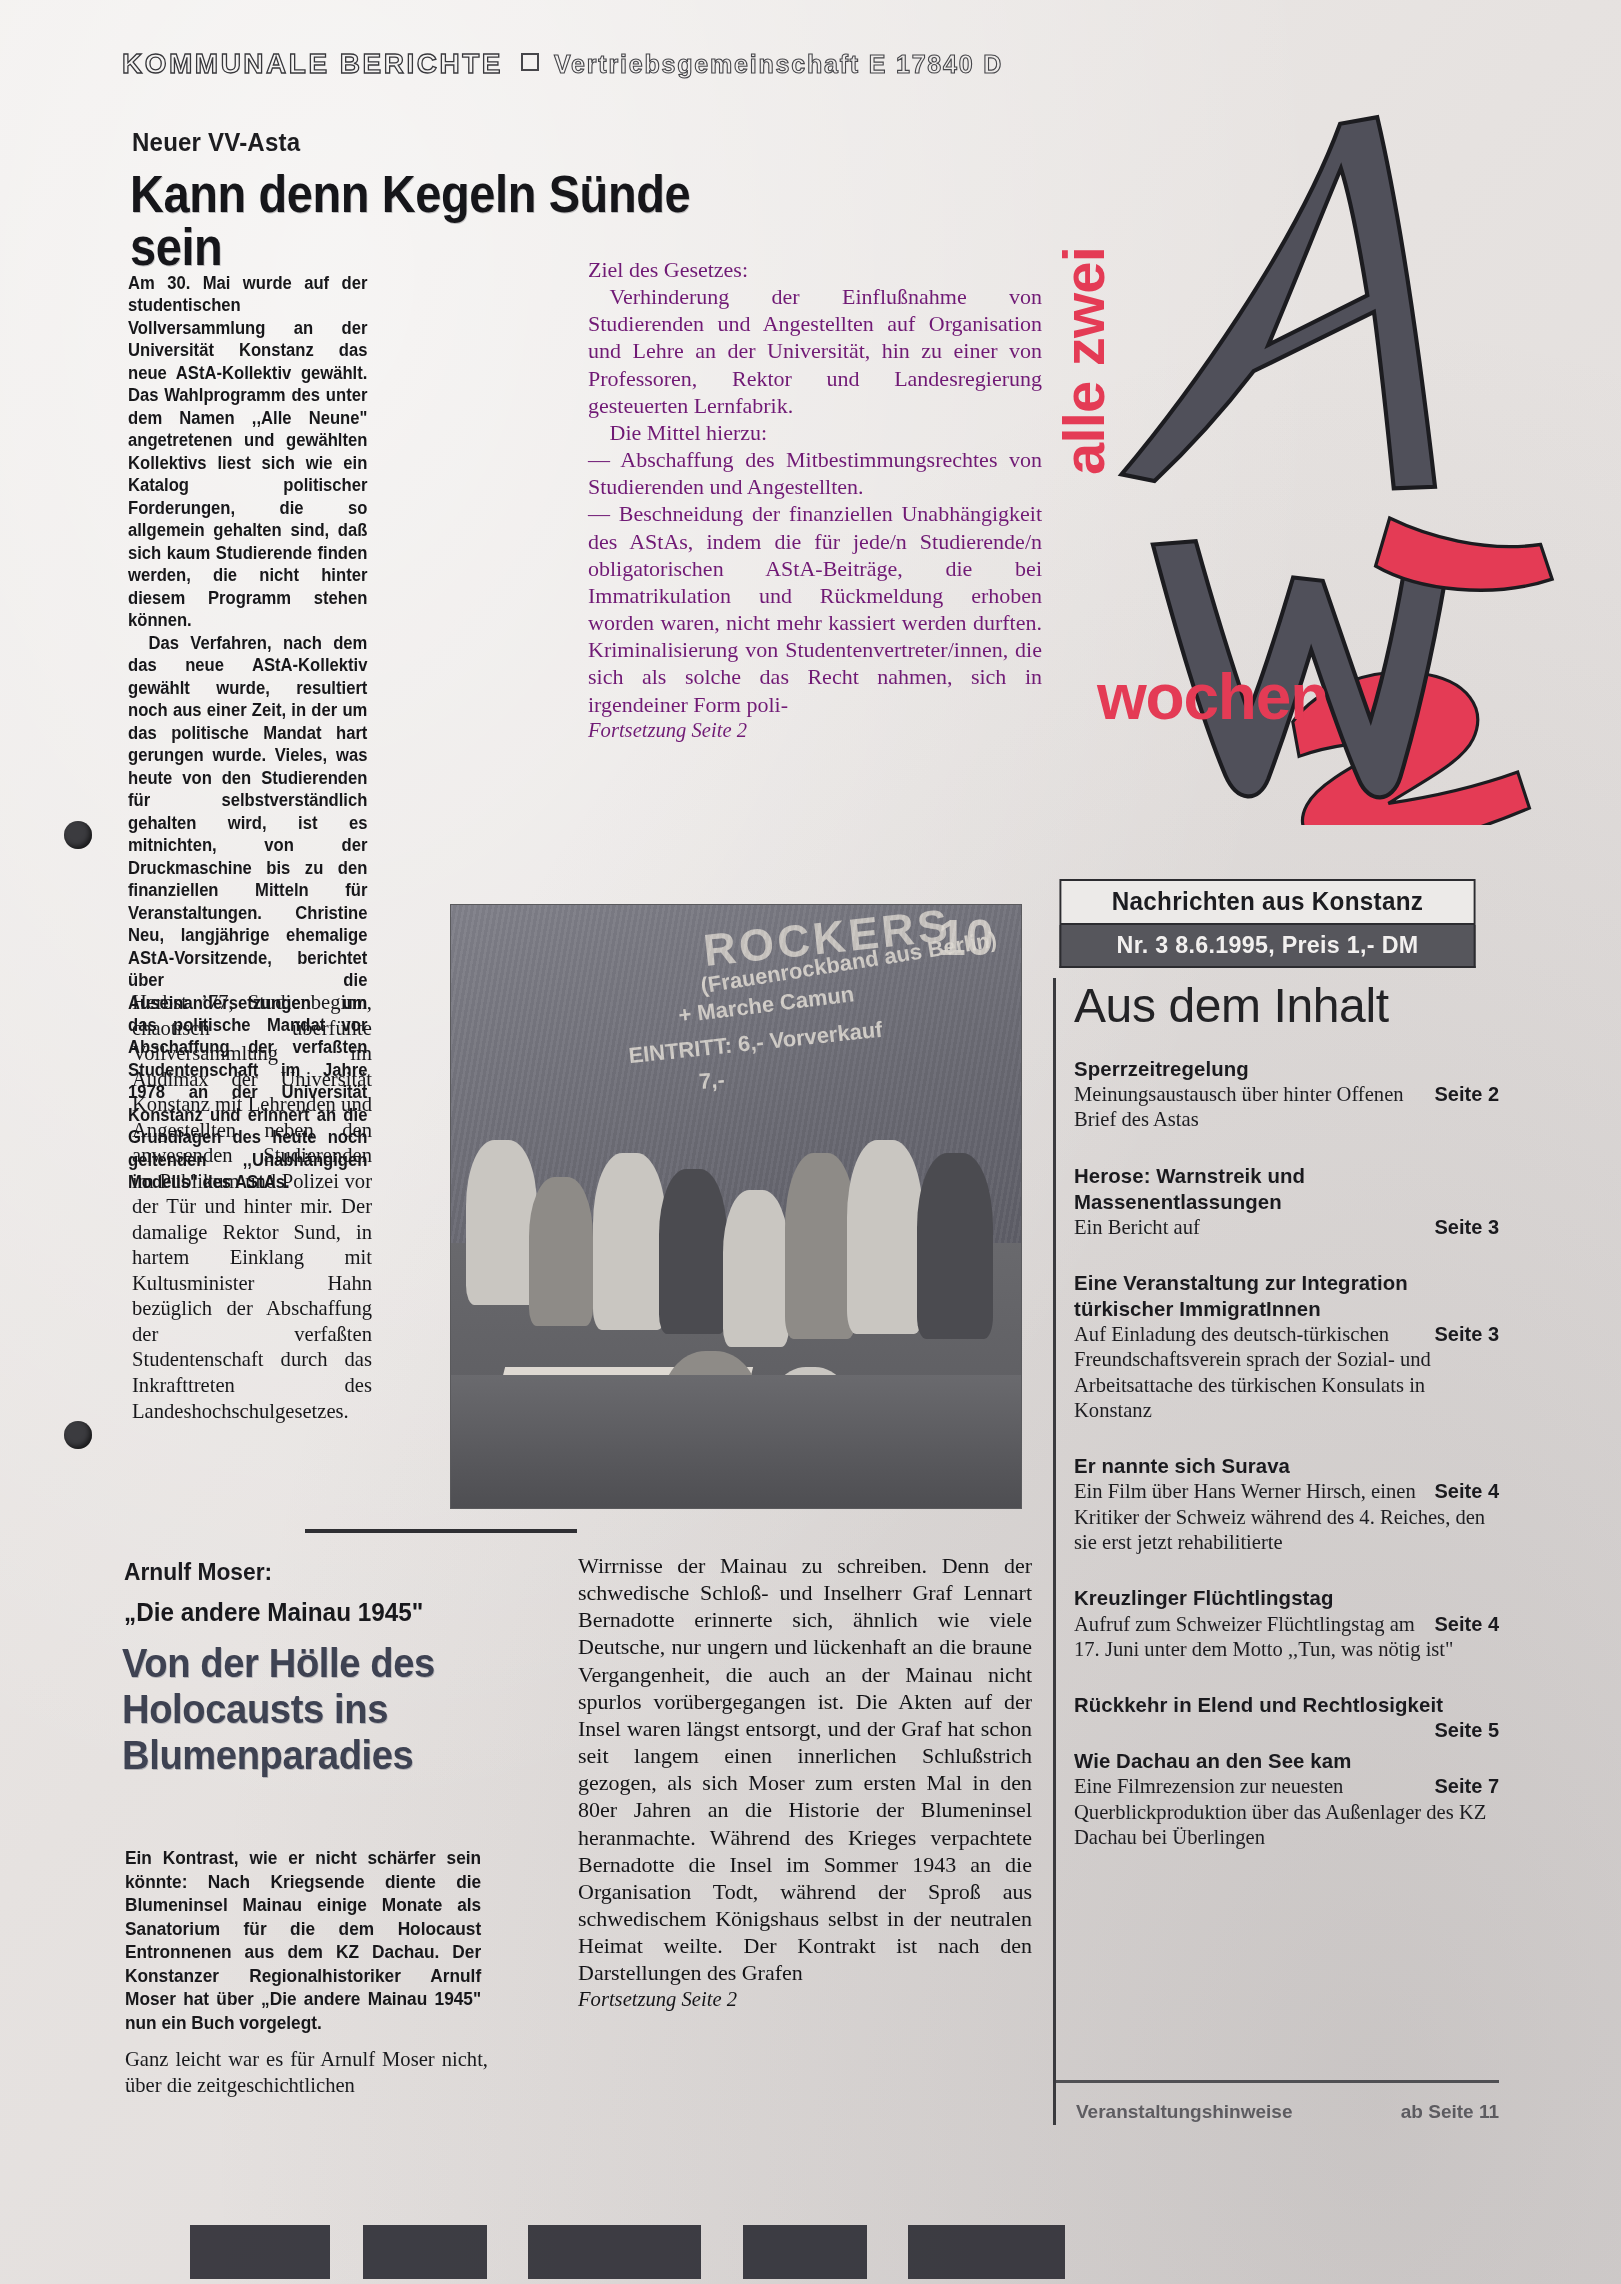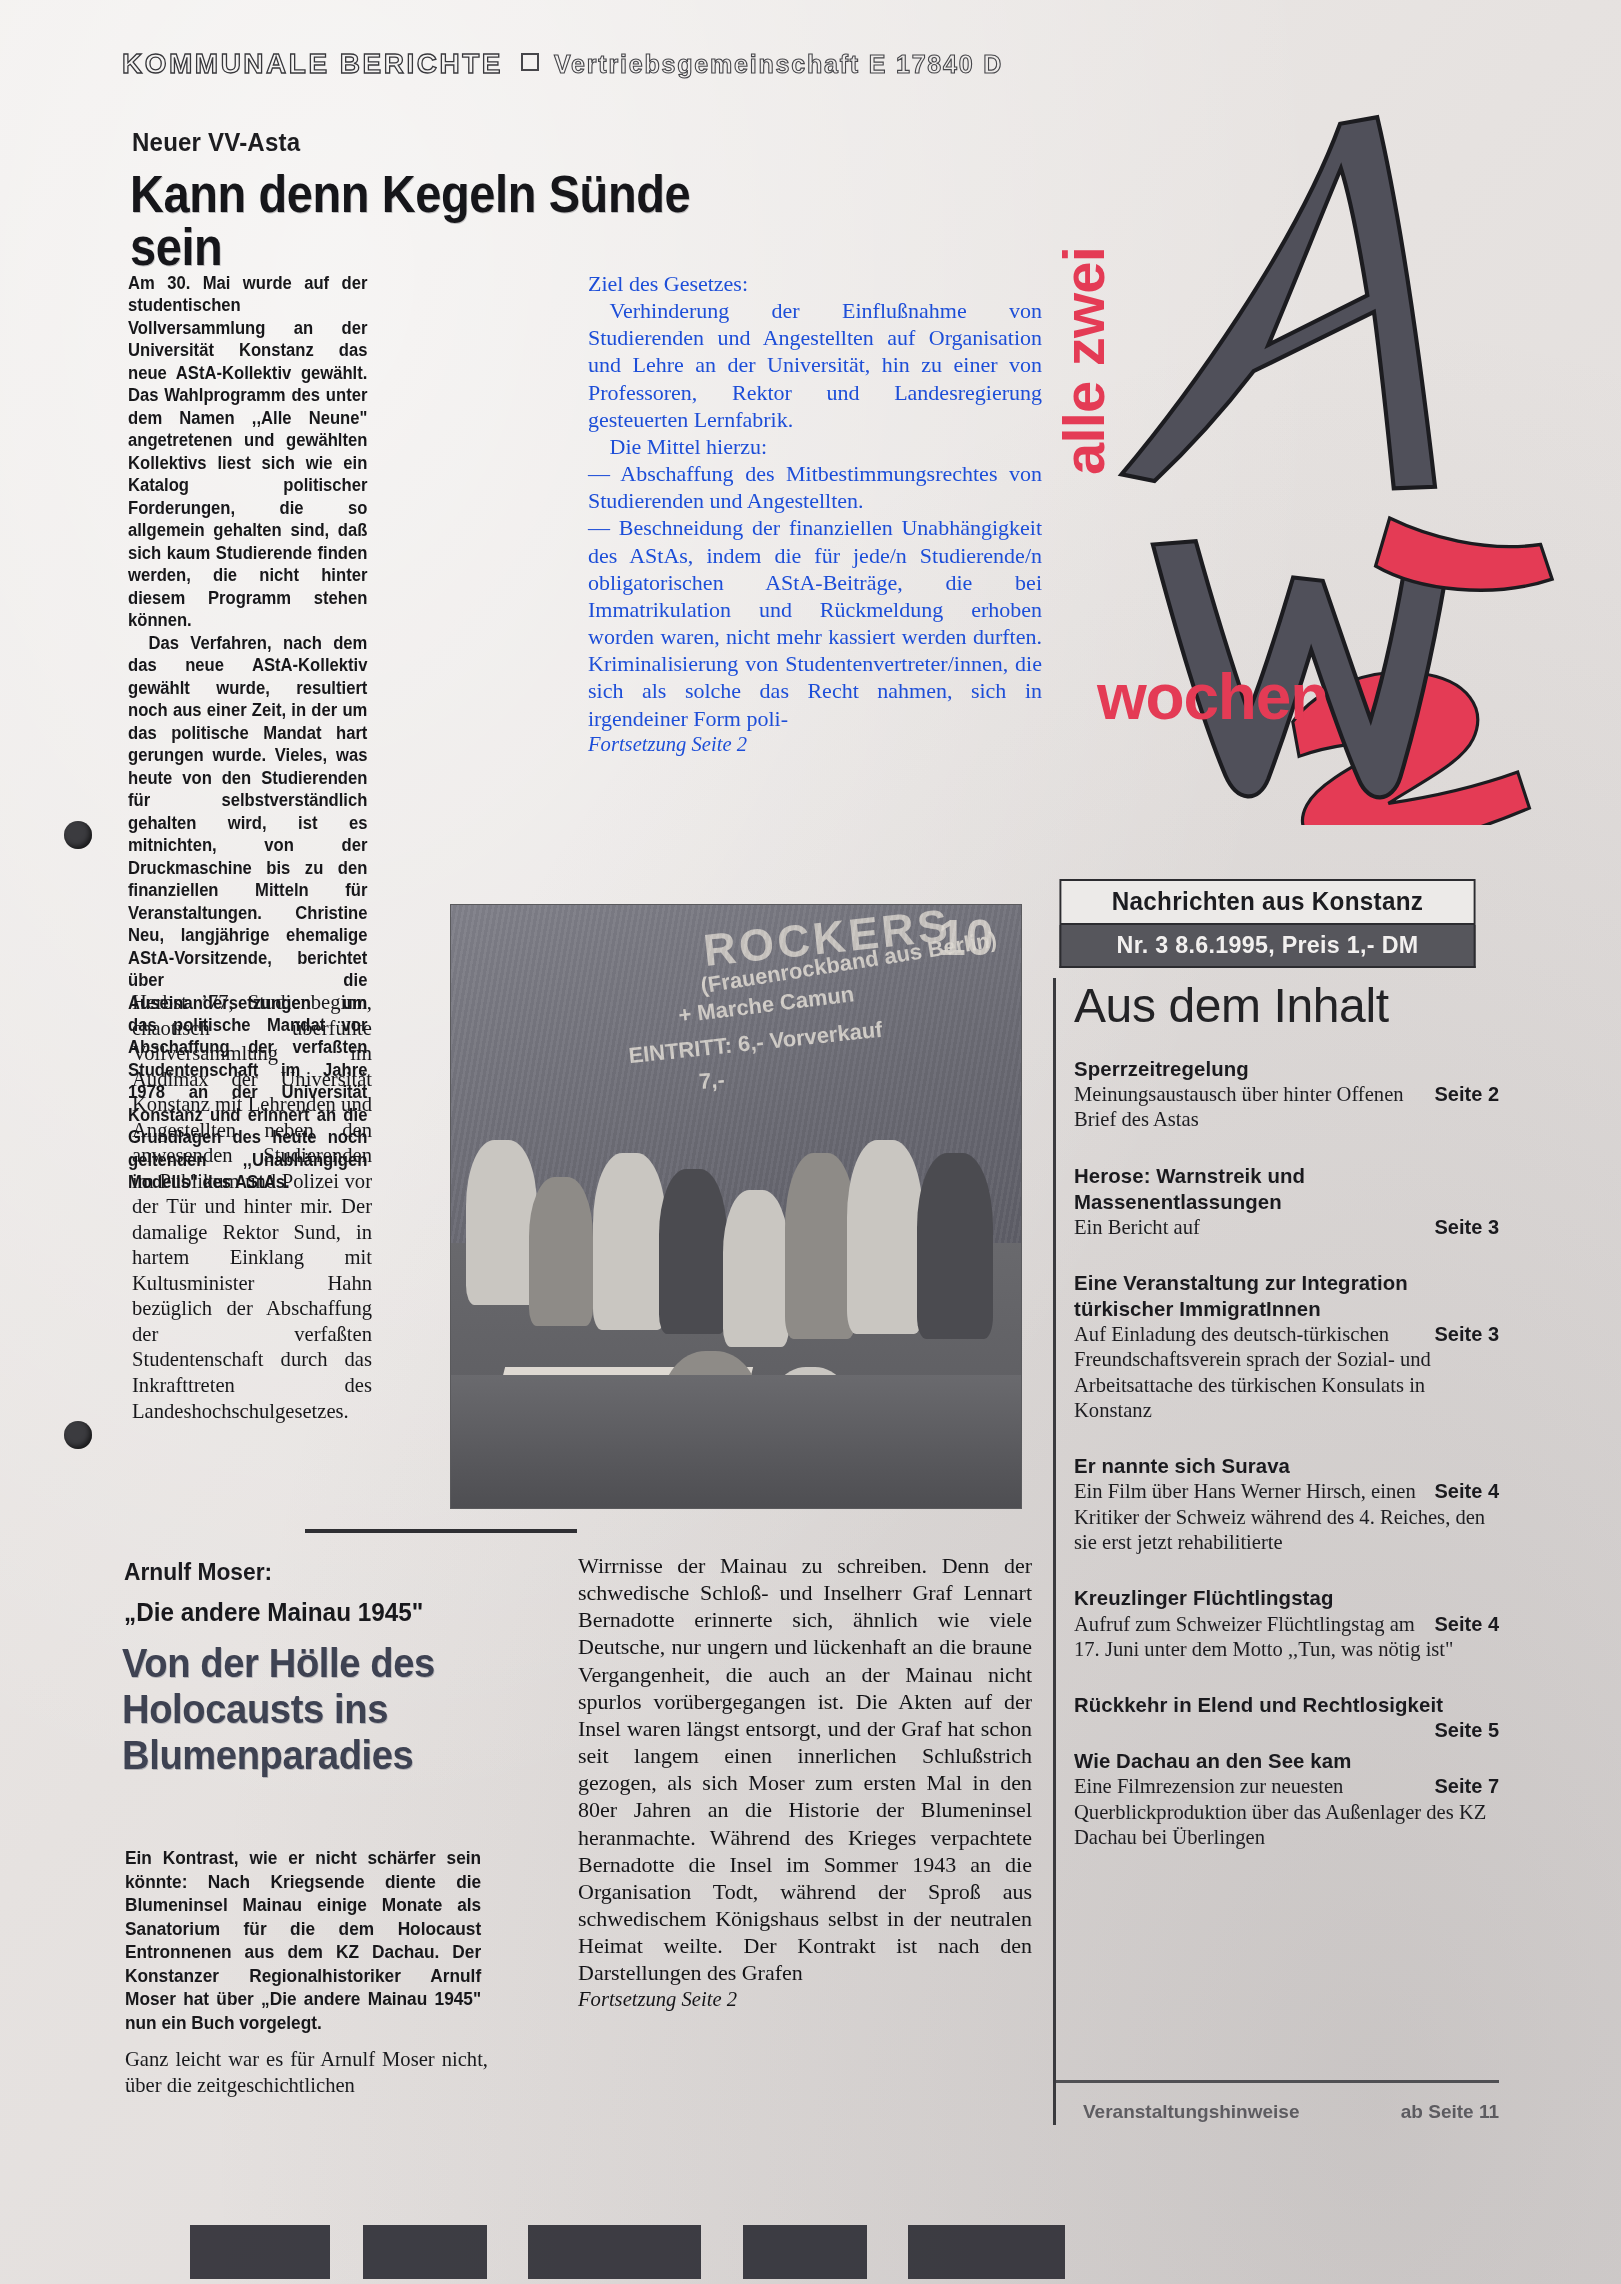--- a/index.html
+++ b/index.html
@@ -78,22 +78,22 @@
 
   .a1c1b{
     position:absolute;left:128px;top:986px;width:248px;
     font-size:20.6px;line-height:1.24;color:#17171a;
     text-align:justify;
     font-family:"Liberation Serif",serif;
   }
   .a1c1b p{margin:4px;}
 
   .a1c2{
-    position:absolute;left:588px;top:270px;width:454px;
-    font-size:22px;line-height:1.235;color:#1d4ed8;
+    position:absolute;left:588px;top:256px;width:454px;
+    font-size:22px;line-height:1.235;color:#701a75;
     text-align:justify;
     font-family:"Liberation Serif",serif;
   }
   .a1c2 p{margin:0;text-indent:21.5px;}
   .a1c2 p.noind{text-indent:0;}
   .cont{font-style:italic;font-size:20.6px;}
 
   
   .logo{
     position:absolute;left:1047px;top:99px;width:512px;height:726px;
@@ -159,21 +159,21 @@
     font-family:"Liberation Serif",serif;
     position:relative;
   }
   .toc-item .ti-page{
     float:right;font-weight:bold;font-size:20px;color:#1a1a1e;
     font-family:"Liberation Sans",sans-serif;
     margin-left:13px;
   }
   .toc-foot{
     position:absolute;left:1053px;top:2101px;width:446px;
-    border-top:0;padding-left:30px;box-sizing:border-box;
+    border-top:0;padding-left:23px;box-sizing:border-box;
     display:flex;justify-content:space-between;align-items:baseline;
   }
   .toc-foot span{
     font-size:19px;font-weight:bold;color:#33333a;
     font-family:"Liberation Sans",sans-serif;
     opacity:.72;
   }
   .toc-rule{
     position:absolute;left:1053px;top:2080px;width:446px;height:3.3px;
     background:#3a3a3e;opacity:.85;

